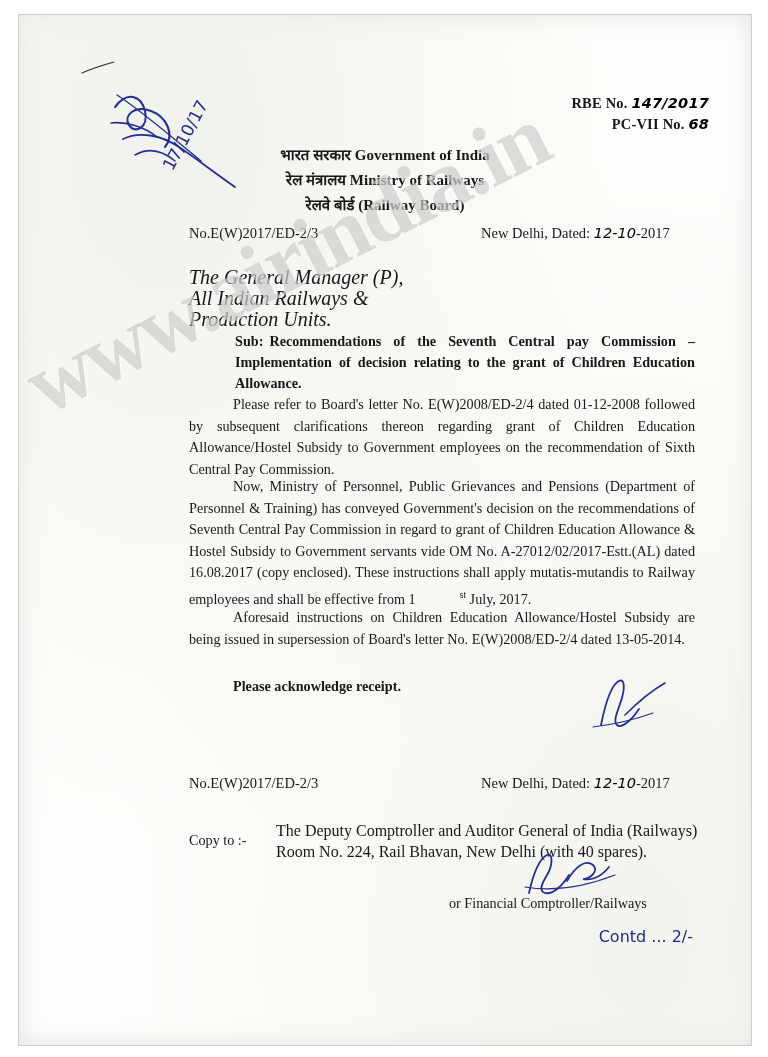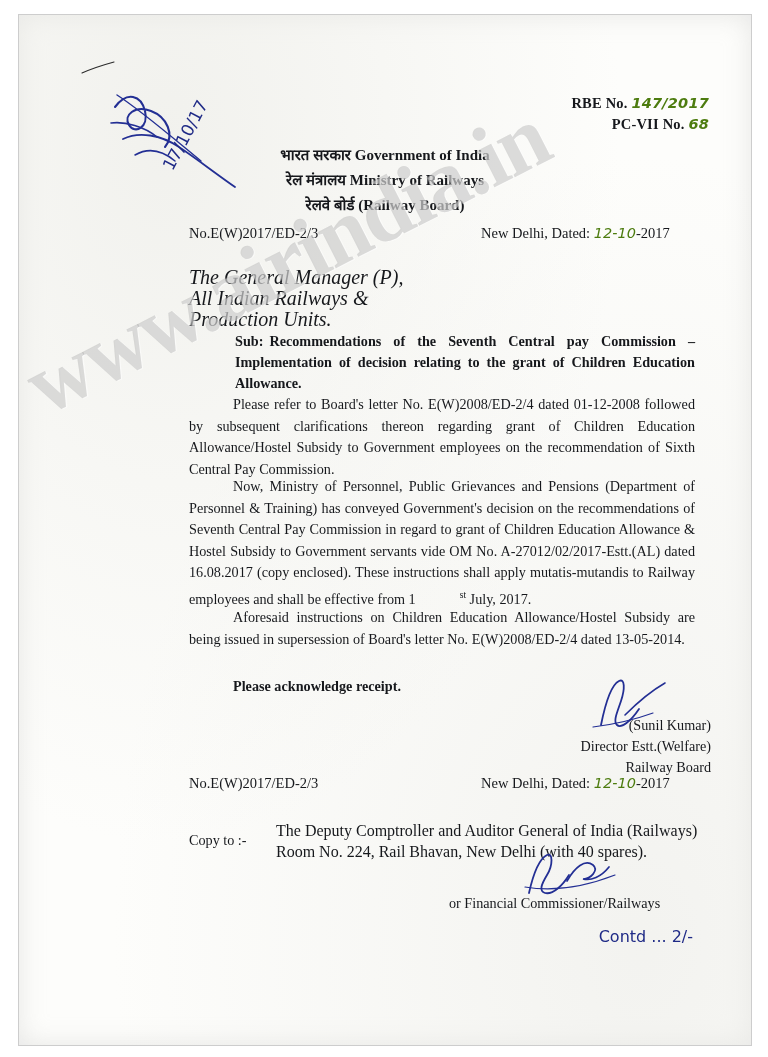--- a/index.html
+++ b/index.html
@@ -50,21 +50,21 @@
     right: 42px;
     top: 78px;
     text-align: right;
     font-weight: bold;
     font-size: 14.5px;
     line-height: 21px;
     letter-spacing: .2px;
   }
   .hand {
     font-family: "DejaVu Sans", sans-serif;
-    color: #4d7c0f;
+    color: #000000;
     font-style: italic;
   }
   .org {
     position: absolute;
     left: 0; right: 0;
     top: 128px;
     text-align: center;
     font-size: 15px;
     line-height: 25px;
     font-weight: bold;
@@ -294,46 +294,41 @@
       <div class="para" id="p4">Please acknowledge receipt.</div>
 
       <div class="sig sig-mid">
         <svg viewBox="0 0 110 56" fill="none" xmlns="http://www.w3.org/2000/svg">
           <path d="M22 50 C26 30, 32 10, 40 6 C46 3, 46 14, 42 26 C38 38, 34 46, 38 50 C42 54, 52 46, 60 34" stroke="#232f94" stroke-width="1.8" stroke-linecap="round"></path>
           <path d="M46 40 C58 28, 72 16, 86 8" stroke="#232f94" stroke-width="1.6" stroke-linecap="round"></path>
           <path d="M14 52 C30 50, 52 46, 74 38" stroke="#232f94" stroke-width="1.2" stroke-linecap="round"></path>
         </svg>
       </div>
 
-      <div class="sign-block">
-        <div>(Sunil Kumar)</div>
-        <div>Director Estt.(Welfare)</div>
-        <div>Railway Board</div>
-      </div>
 
       <div class="foot-row">
         <span class="left">No.E(W)2017/ED-2/3</span>
         <span class="right">
           <span>New Delhi, Dated:</span>
           <span class="hand">12-10</span><span>-2017</span>
         </span>
       </div>
 
       <div class="copy-to">Copy to :-</div>
       <div class="copy-body">The Deputy Comptroller and Auditor General of India (Railways) Room No. 224, Rail Bhavan, New Delhi (with 40 spares).</div>
 
       <div class="sig sig-low">
         <svg viewBox="0 0 120 52" fill="none" xmlns="http://www.w3.org/2000/svg">
           <path d="M10 46 C14 28, 20 12, 28 8 C34 5, 34 18, 28 28 C22 38, 20 44, 26 46 C34 48, 44 38, 50 28" stroke="#232f94" stroke-width="1.8" stroke-linecap="round"></path>
           <path d="M48 34 C56 20, 66 12, 74 18 C80 23, 72 32, 64 32 C72 34, 82 30, 90 20" stroke="#232f94" stroke-width="1.7" stroke-linecap="round"></path>
           <path d="M6 40 C30 44, 60 42, 96 28" stroke="#232f94" stroke-width="1.2" stroke-linecap="round"></path>
         </svg>
       </div>
 
-      <div class="fin-comm">or Financial Commissioner/Railways</div>
+      <div class="fin-comm">or Financial Comptroller/Railways</div>
 
       <div class="contd hw-ink">Contd ...  2/-</div>
 
     </div>
 
     <div class="watermark">www.airindia.in</div>
   </div>
 </div>
 
 </body></html>

